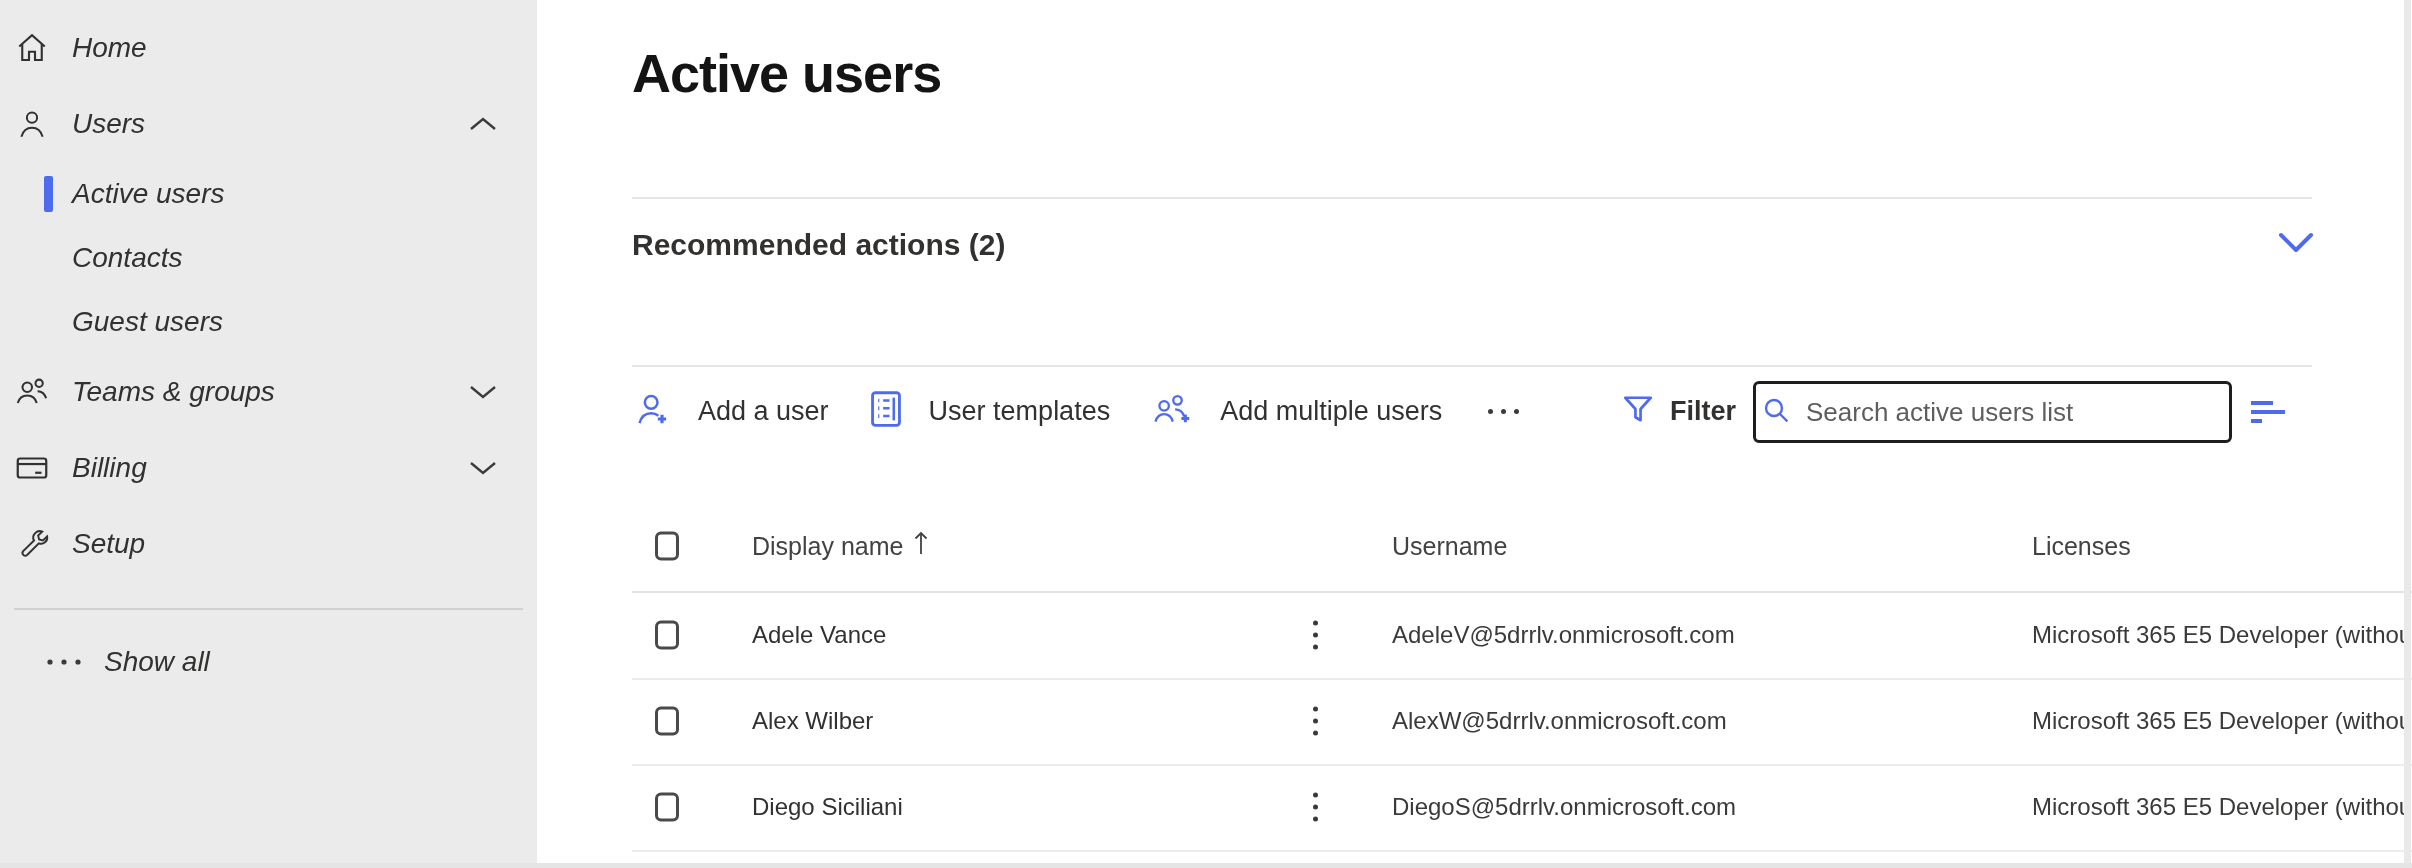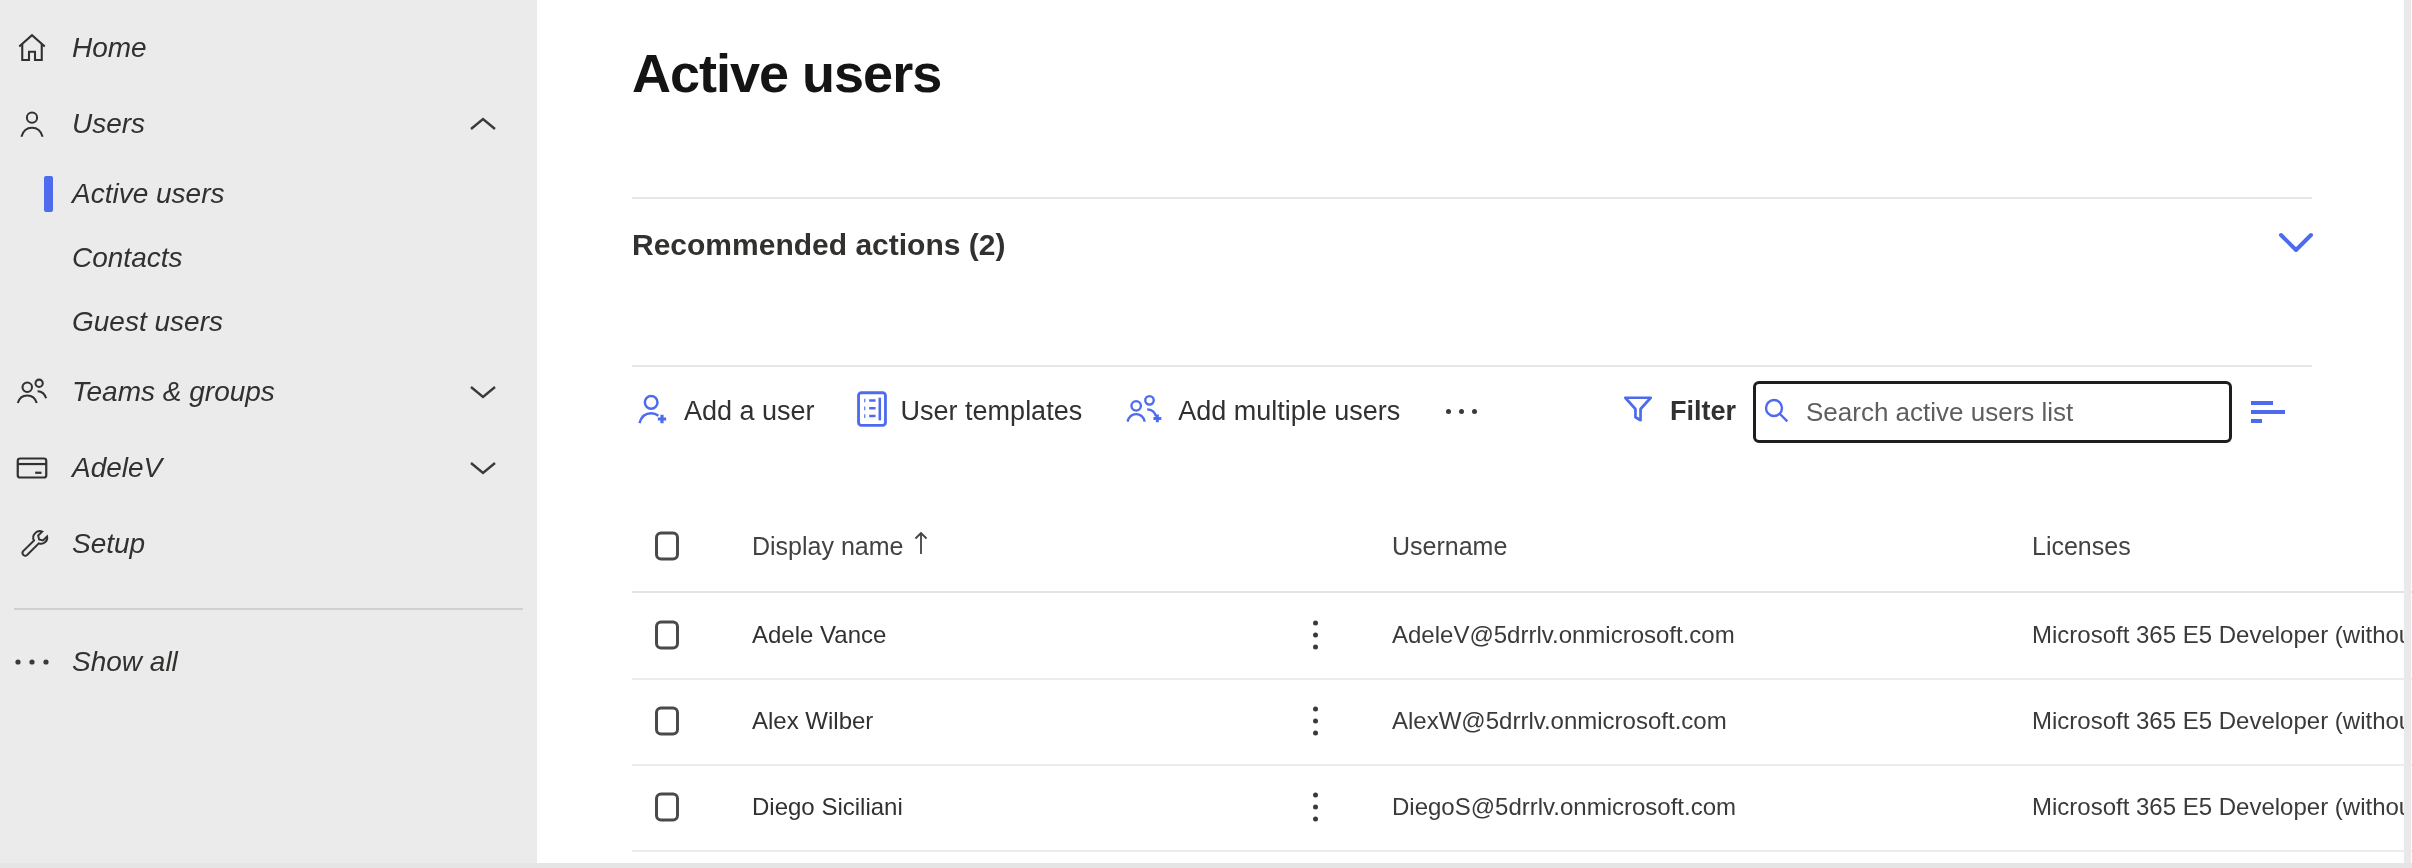--- a/index.html
+++ b/index.html
@@ -9,39 +9,39 @@
 
   
   .sidebar { position:absolute; left:0; top:0; width:537px; height:868px; background:#ebebeb; padding-top:10px; }
   .nav-item { position:relative; height:76px; cursor:pointer;font-style:italic; }
   .nav-item.sub { height:64px; }
   .nav-item .icn { position:absolute; left:12px; top:50%; transform:translateY(-50%); width:40px; height:40px; display:flex; align-items:center; justify-content:center; }
   .nav-item .lbl { position:absolute; left:72px; top:50%; transform:translateY(-50%); font-size:28px; color:#323130; white-space:nowrap; }
   .nav-item .chev { position:absolute; left:468px; top:50%; transform:translateY(-50%); width:30px; height:18px; }
   .sel-bar { position:absolute; left:44px; top:50%; transform:translateY(-50%); width:9px; height:36px; background:#4f6bed; border-radius:2px; }
   .side-divider { margin:26px 14px 0 14px; height:2px; background:#d2d0ce; }
-  .showall { margin-top:14px; }
+  .showall { margin-top:14px;margin-left:32px; }
 
   
   .scroll-v { position:absolute; right:1px; top:0; width:7px; height:868px; background:#e9e9e9; }
   .scroll-h { position:absolute; left:0; bottom:0; height:5px; width:2412px; background:#e5e5e5; }
 
   
   .main { position:absolute; left:537px; top:0; width:1875px; height:868px; }
   .page-title { position:absolute; left:95px; top:42px; font-size:54px; font-weight:700; color:#141414; letter-spacing:-1px; white-space:nowrap; }
   .hdiv { position:absolute; left:95px; width:1680px; height:2px; background:#e6e6e6; }
   .div-1 { top:197px; }
   .div-2 { top:365px; }
 
   .rec-label { position:absolute; left:95px; top:228px; font-size:30px; font-weight:700; color:#323130; white-space:nowrap; }
   .rec-chev { position:absolute; left:1740px; top:230px; width:38px; height:26px; cursor:pointer; }
 
   
   .toolbar { position:absolute; left:95px; top:386px; height:50px; display:flex; align-items:center; gap:40px; }
-  .tb-btn { display:flex; align-items:center; gap:12px; cursor:pointer; }
+  .tb-btn { display:flex; align-items:center; gap:26px; cursor:pointer; }
   .tb-btn .t { font-size:27px; color:#323130; white-space:nowrap; }
   .more-dots { display:flex; gap:8px; align-items:center; padding:0 6px; cursor:pointer; }
   .more-dots i { width:5px; height:5px; border-radius:50%; background:#3b3a39; }
 
   .filter-group { position:absolute; left:1083px; top:386px; height:50px; display:flex; align-items:center; gap:14px; cursor:pointer;justify-content:space-between; }
   .filter-group .t { font-size:27px; font-weight:600; color:#323130; }
 
   .searchbox { position:absolute; left:1216px; top:381px; width:479px; height:62px; border:3px solid #1f1e1d; border-radius:6px; background:#fff; display:flex; align-items:center; padding:0 4px; }
   .searchbox input { border:none; outline:none; flex:1; font-family:"Liberation Sans", sans-serif; font-size:26px; color:#323130; margin-left:14px; background:transparent; }
   .searchbox input::placeholder { color:#605e5c; opacity:1; }
@@ -126,21 +126,21 @@
     </div>
 
     <div class="nav-item">
       <span class="icn">
         <svg width="38" height="38" viewBox="0 0 24 24" fill="none" stroke="#323130" stroke-width="1.4">
             <rect x="3" y="6" width="18" height="12" rx="1.5"></rect>
             <path d="M3 9.5h18"></path>
             <path d="M14 15h4"></path>
           </svg>
       </span>
-      <span class="lbl">AdeleV</span>
+      <span class="lbl">Billing</span>
       <span class="chev">
         <svg width="30" height="18" viewBox="0 0 30 18" fill="none" stroke="#3b3a39" stroke-width="2.4">
             <path d="M3 4 15 14 27 4"></path>
           </svg>
       </span>
     </div>
 
     <div class="nav-item">
       <span class="icn">
         <svg width="36" height="36" viewBox="0 0 24 24" fill="none" stroke="#323130" stroke-width="1.4">

